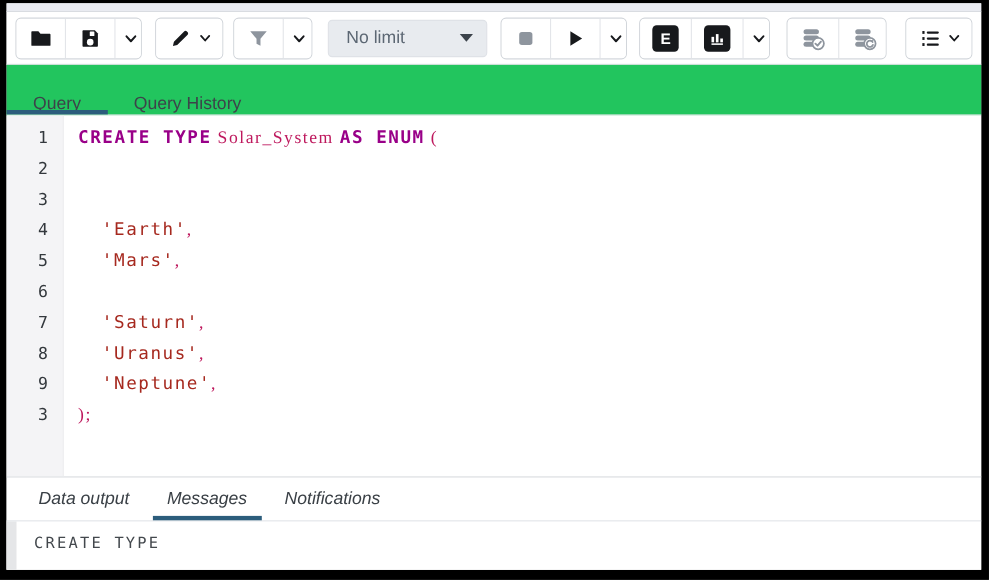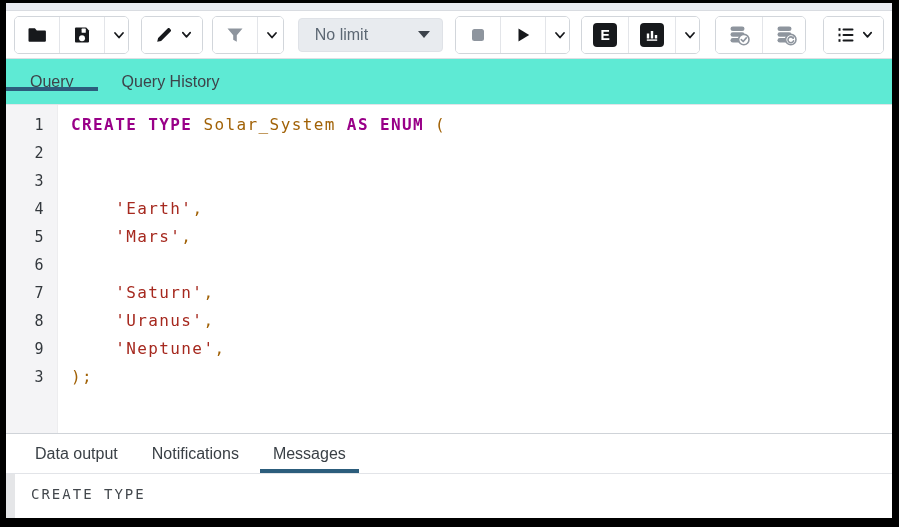--- a/index.html
+++ b/index.html
@@ -39,45 +39,45 @@
     width:0; height:0; border-left:6px solid transparent; border-right:6px solid transparent;
     border-top:7px solid #3c434b;
   }
   .blockicon {
     width:24px; height:24px; background:#17191c; border-radius:4px;
     display:flex; align-items:center; justify-content:center;
   }
   .blockicon span { color:#fff; font-size:14px; font-weight:bold; font-family:"Liberation Sans",sans-serif; }
 
   
-  .tabbar { flex:none; height:46px; background:#5eead4; border-bottom:1px solid #e2e4e8; display:flex; align-items:center; }
+  .tabbar { flex:none; height:46px; background:#22c55e; border-bottom:1px solid #e2e4e8; display:flex; align-items:flex-end; }
   .qtab {
     display:flex; align-items:center; padding:0 24px; font-size:16px; color:#3d434a;
     position:relative; cursor:pointer;
   }
   .qtab.active::after {
     content:""; position:absolute; left:0; right:0; bottom:0; height:4px; background:#2c5d7c;
   }
 
   
   .editor { flex:none; height:328px; position:relative; background:#fff; overflow:hidden; cursor:text; }
   .gutter-bg { position:absolute; left:0; top:0; bottom:0; width:52px; background:#f4f4f6; border-right:1px solid #ededef; }
   .code-area { position:relative; padding-top:6px; }
   .code-row { display:flex; height:28px; line-height:28px; font-family:"DejaVu Sans Mono", monospace; font-size:16px; letter-spacing:1.4px; }
   .ln { width:52px; flex:none; text-align:right; padding-right:13px; color:#33383d; font-size:15px; }
   .code { white-space:pre; padding-left:13px; color:#1a1a1a; }
   .code .keyword { color:#990088; font-weight:bold; }
   .code .string  { color:#a6291f; }
-  .code .plain   { color:#a16207; }
+  .code .plain   { color:#be185d;font-family:Liberation Serif, serif; }
 
   
   .bottom-tabs { flex:none; height:40px; border-top:1px solid #cfd3d8; display:flex; align-items:stretch; background:#fff; padding-left:12px; }
   .btab {
     display:flex; align-items:center; padding:0 17px; font-size:16px; color:#3a4046;
-    position:relative; cursor:pointer;
+    position:relative; cursor:pointer;font-style:italic;
   }
   .btab.active::after {
     content:""; position:absolute; left:4px; right:4px; bottom:0; height:4px; background:#2c5d7c;
   }
   .messages { flex:1; border-top:1px solid #e2e4e8; background:#fff; display:flex; }
   .msg-gutter { flex:none; width:9px; background:#e5e6e8; }
   .msg-text {
     padding:12px 0 0 16px; font-family:"DejaVu Sans Mono", monospace;
     font-size:14px; letter-spacing:2px; color:#43484d;
   }
@@ -303,25 +303,25 @@
             <div class="ln">3</div>
             <div class="code"><span class="plain">);</span></div>
           </div>
         </div>
     </div>
 
     <div class="bottom-tabs">
         <div class="btab">
           <span>Data output</span>
         </div>
+        <div class="btab active">
+          <span>Messages</span>
+        </div>
         <div class="btab">
           <span>Notifications</span>
-        </div>
-        <div class="btab active">
-          <span>Messages</span>
         </div>
       </div>
 
     <div class="messages">
       <div class="msg-gutter"></div>
       <div class="msg-text">CREATE TYPE</div>
     </div>
 
   </div>
 </div>

